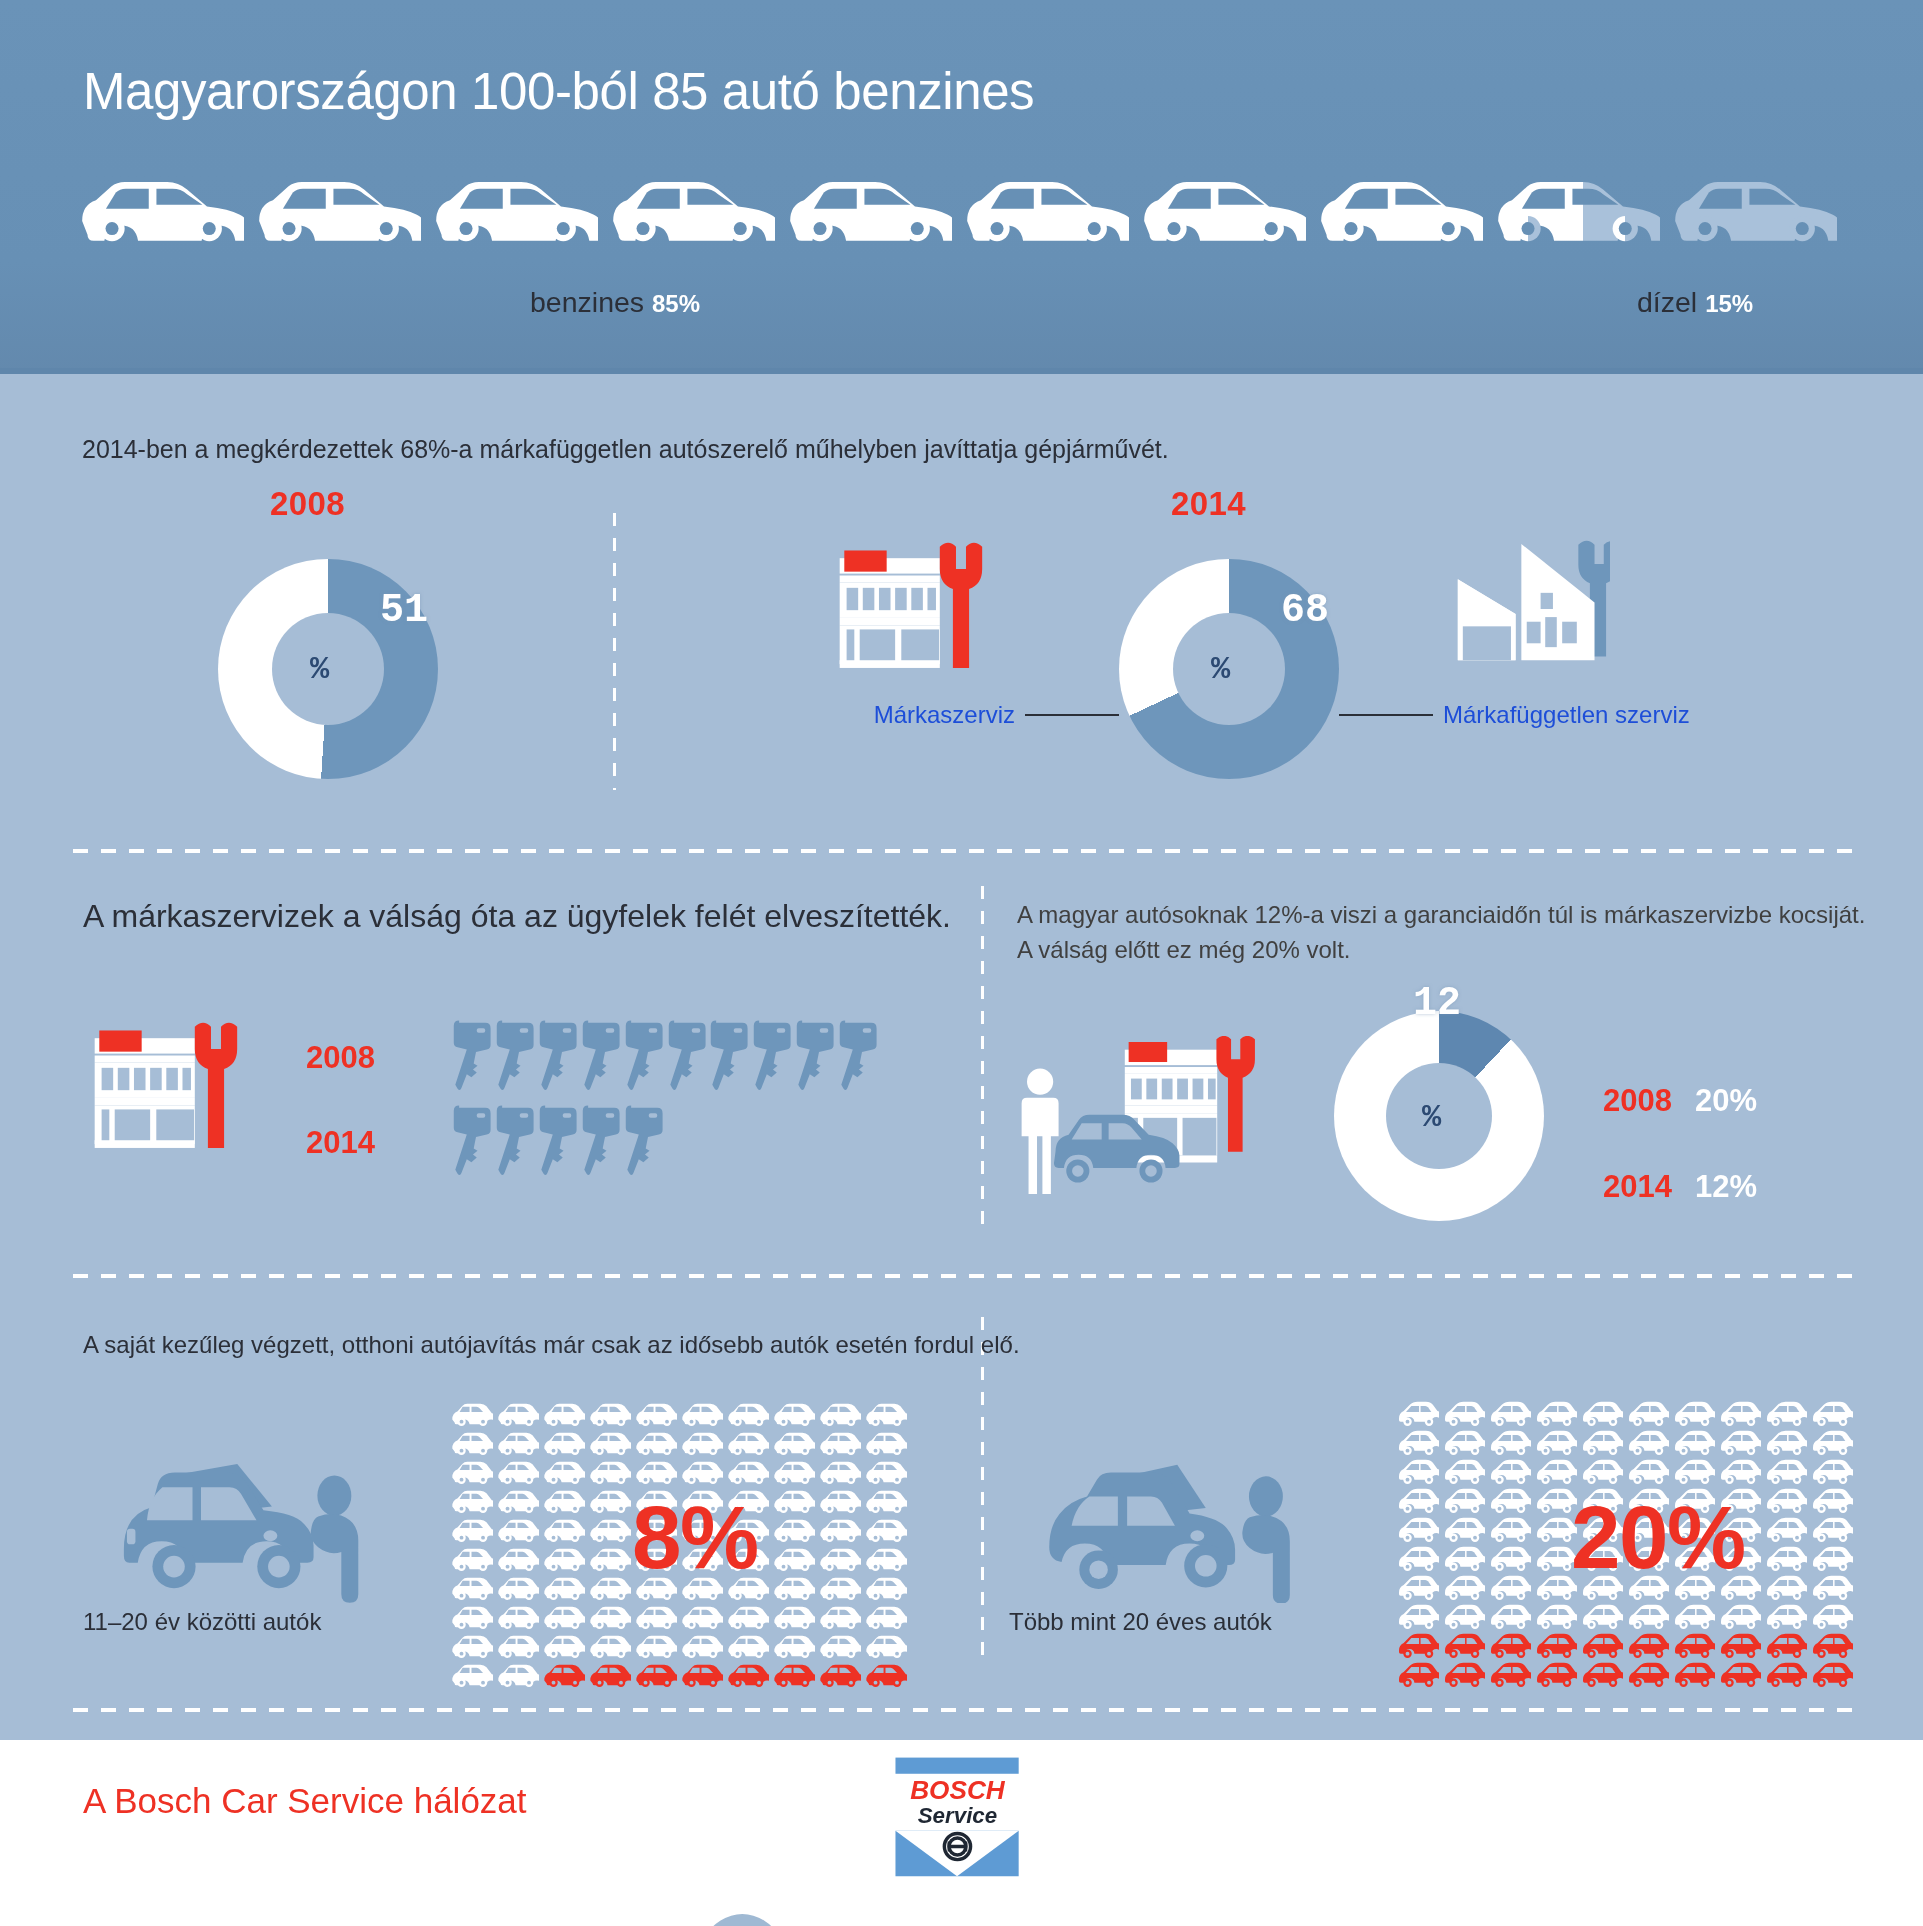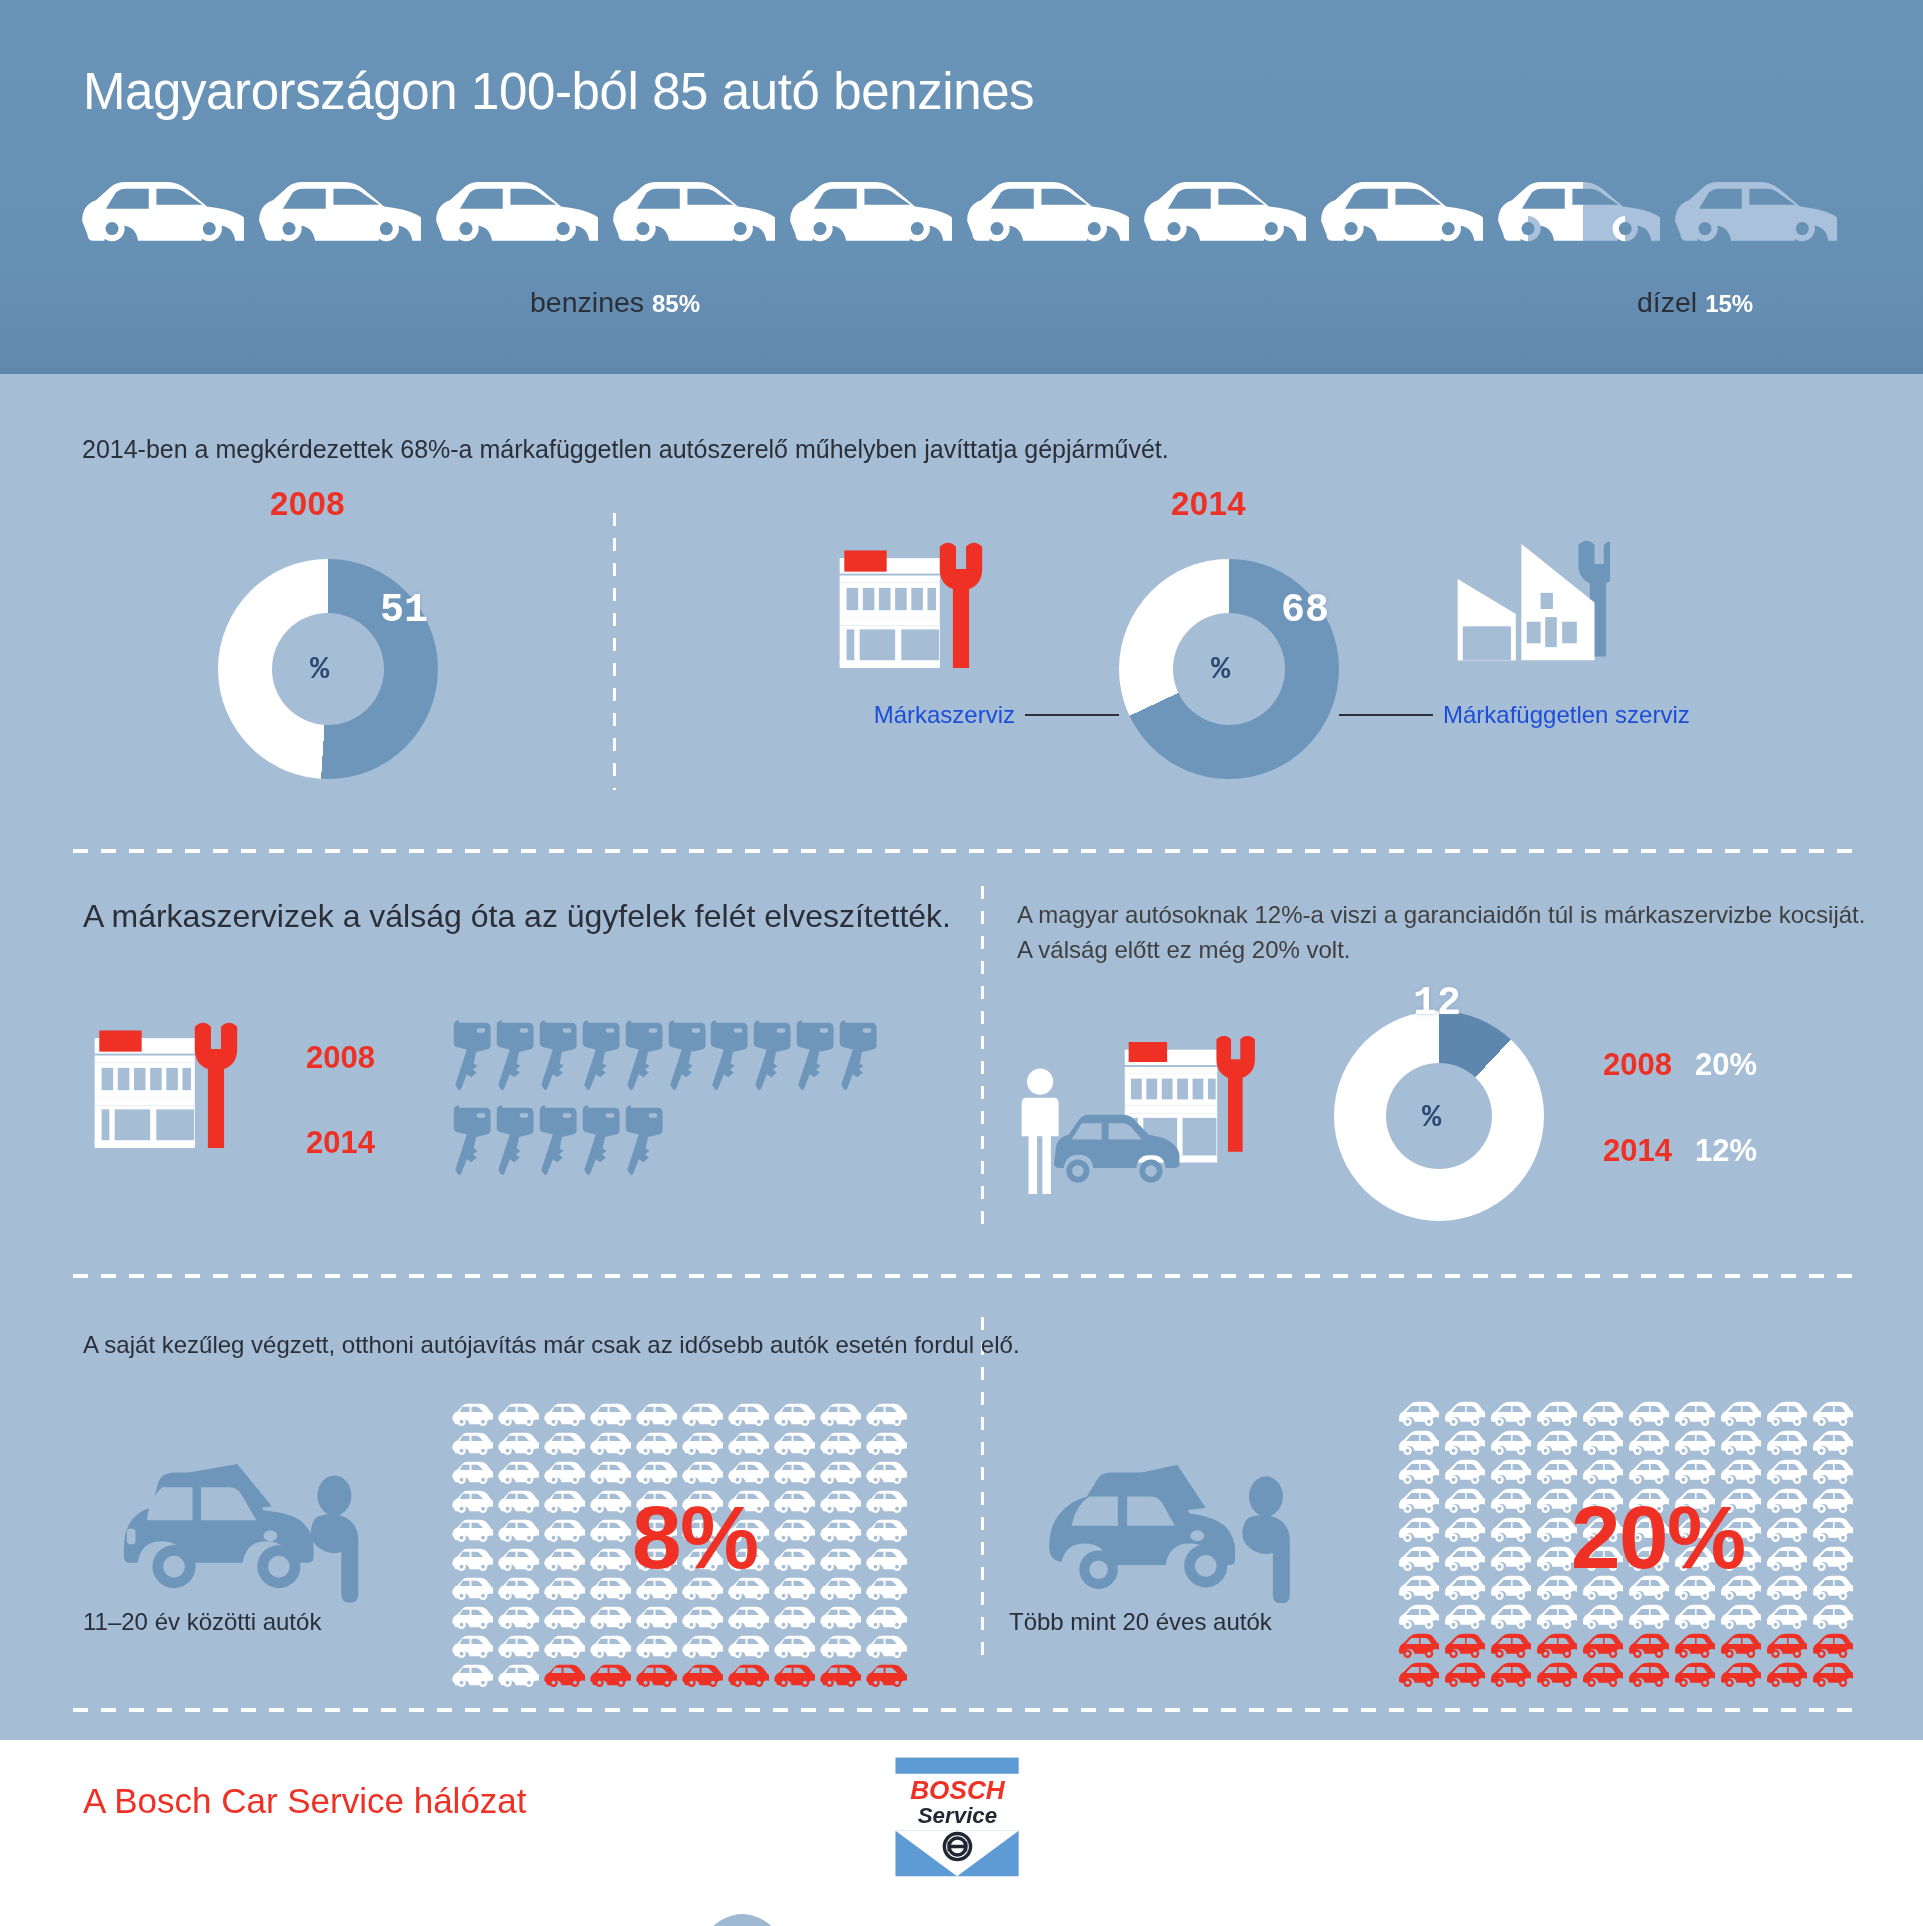--- a/index.html
+++ b/index.html
@@ -105,21 +105,21 @@
   #keys08 { left:453px; top:1018px; }
   #keys14 { left:453px; top:1103px; }
   .keys-row svg { width:46px; height:77px; display:block; margin-right:-3.1px; }
 
   #donut-12 { left:1334px; top:1011px; width:210px; height:210px;
     background: conic-gradient(#5e87b0 0deg 43.2deg, #ffffff 43.2deg 360deg); }
   #donut-12 .hole { left:52px; top:52px; width:106px; height:106px; }
   #donut-12 .val { left:79px; top:-30px; font-size:40px; }
   #donut-12 .pct { left:88px; top:88px; }
 
-  .pair-row { position:absolute; font-size:31px; font-weight:700; white-space:nowrap; }
+  .pair-row { position:absolute; font-size:31px; font-weight:700; white-space:nowrap;margin-top:36px; }
   .pair-row .yr { color:#ee3124; }
   .pair-row .vl { color:#ffffff; margin-left:23px; }
   #pair08 { left:1603px; top:1047px; }
   #pair14 { left:1603px; top:1133px; }
 
   
   .s4-head { position:absolute; left:83px; top:1331px; font-size:24px; color:#2b2f38; white-space:nowrap; }
   .grid-cap { position:absolute; font-size:24px; color:#2b2f38; white-space:nowrap; }
   #cap-left { left:83px; top:1608px; }
   #cap-right { left:1009px; top:1608px; }

